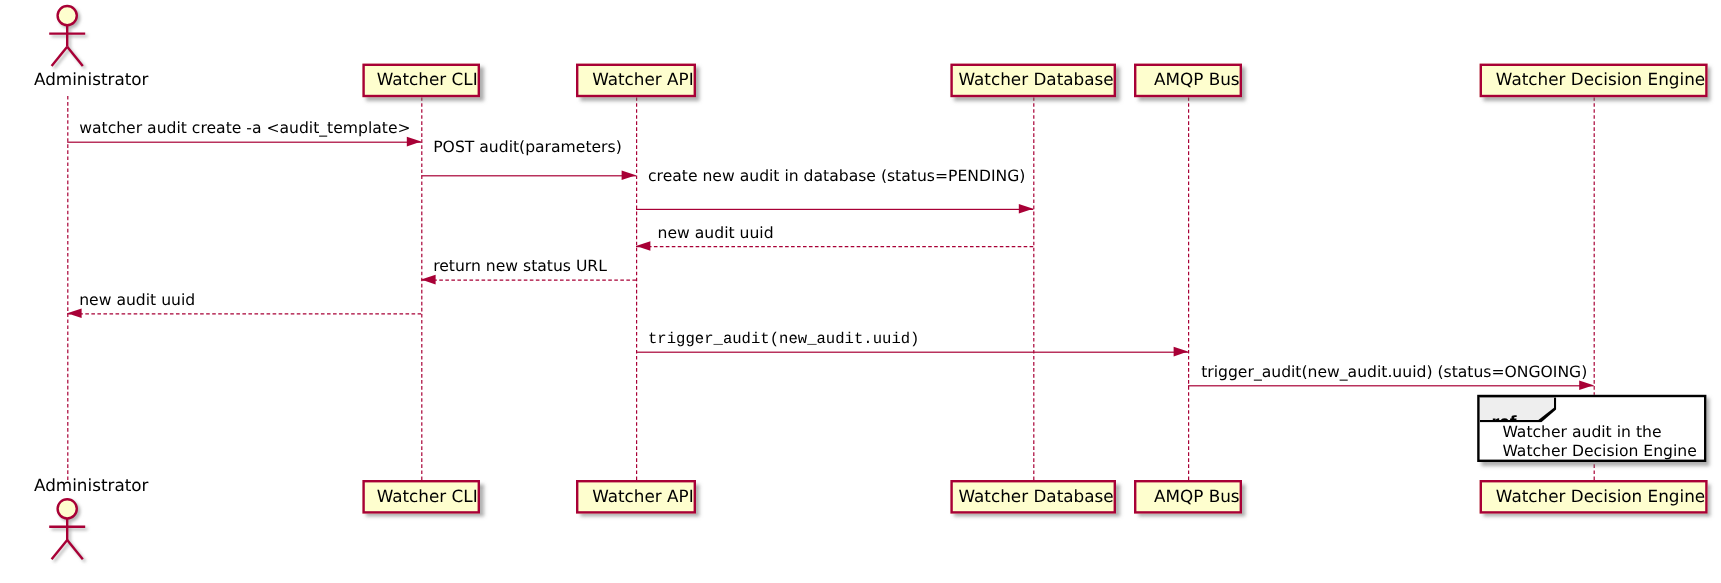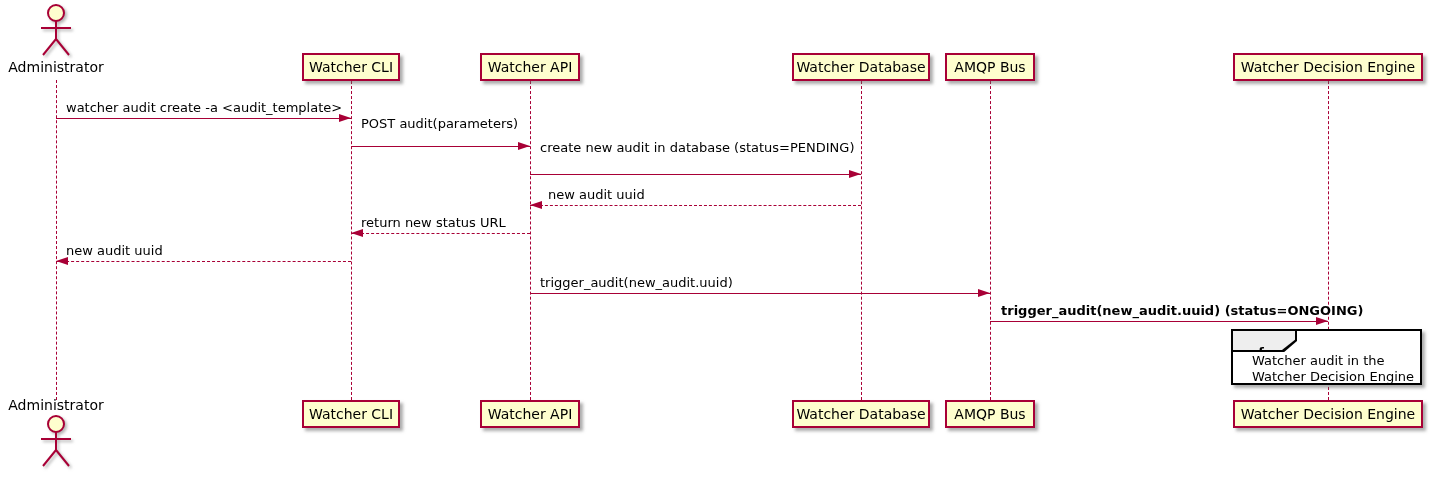--- a/index.html
+++ b/index.html
@@ -27,32 +27,33 @@
     border-left: 1px dashed var(--accent, #A80036);
   }
   .participant {
     position: absolute;
     height: 28px;
     background: var(--participant-fill, #FEFECE);
     border: 2px solid var(--accent, #A80036);
     box-shadow: 3px 3px 3px rgba(105,105,105,0.55);
     font-size: 14px;
     line-height: 24px;
-    text-align: center;
+    text-align: right;
     white-space: nowrap;
   }
   .actor-figure {
     position: absolute;
     filter: drop-shadow(2px 2px 1.5px rgba(120,120,120,0.55));
   }
   .actor-label {
     position: absolute;
     transform: translateX(-50%);
     font-size: 14px;
     white-space: nowrap;
+    margin-left: 20px;
   }
   .msg-label {
     position: absolute;
     font-size: 13px;
     white-space: nowrap;
   }
   .msg-line { position: absolute; height: 0; }
   .msg-line.solid  { border-top: 1px solid var(--accent, #A80036); }
   .msg-line.dashed { border-top: 1px dashed var(--accent, #A80036); }
   .arrowhead {
@@ -151,27 +152,27 @@
     <div class="arrowhead left" style="left:351px; top:229px;"></div>
   </div>
 
   <div>
     <div class="msg-label" style="left:66px; top:243px;">new audit uuid</div>
     <div class="msg-line dashed" style="left:56px; top:261px; width:295px;"></div>
     <div class="arrowhead left" style="left:56px; top:257px;"></div>
   </div>
 
   <div>
-    <div class="msg-label" style="left:540px; top:275px;">trigger_audit(new_audit.uuid)</div>
+    <div class="msg-label" style="left:540px; top:275px;font-family:Liberation Mono, monospace;">trigger_audit(new_audit.uuid)</div>
     <div class="msg-line solid" style="left:530px; top:293px; width:460px;"></div>
     <div class="arrowhead right" style="left:978px; top:289px;"></div>
   </div>
 
   <div>
-    <div class="msg-label" style="left:1001px; top:303px;font-weight:bold;">trigger_audit(new_audit.uuid) (status=ONGOING)</div>
+    <div class="msg-label" style="left:1001px; top:303px;">trigger_audit(new_audit.uuid) (status=ONGOING)</div>
     <div class="msg-line solid" style="left:990px; top:321px; width:338px;"></div>
     <div class="arrowhead right" style="left:1316px; top:317px;"></div>
   </div>
 
   <div class="ref-box" style="left:1231px; top:329px; width:191px; height:56px;">
     <div class="ref-tab">
       <div class="ref-tab-inner">ref</div>
     </div>
     <div class="ref-content">
       <div>Watcher audit in the</div>

